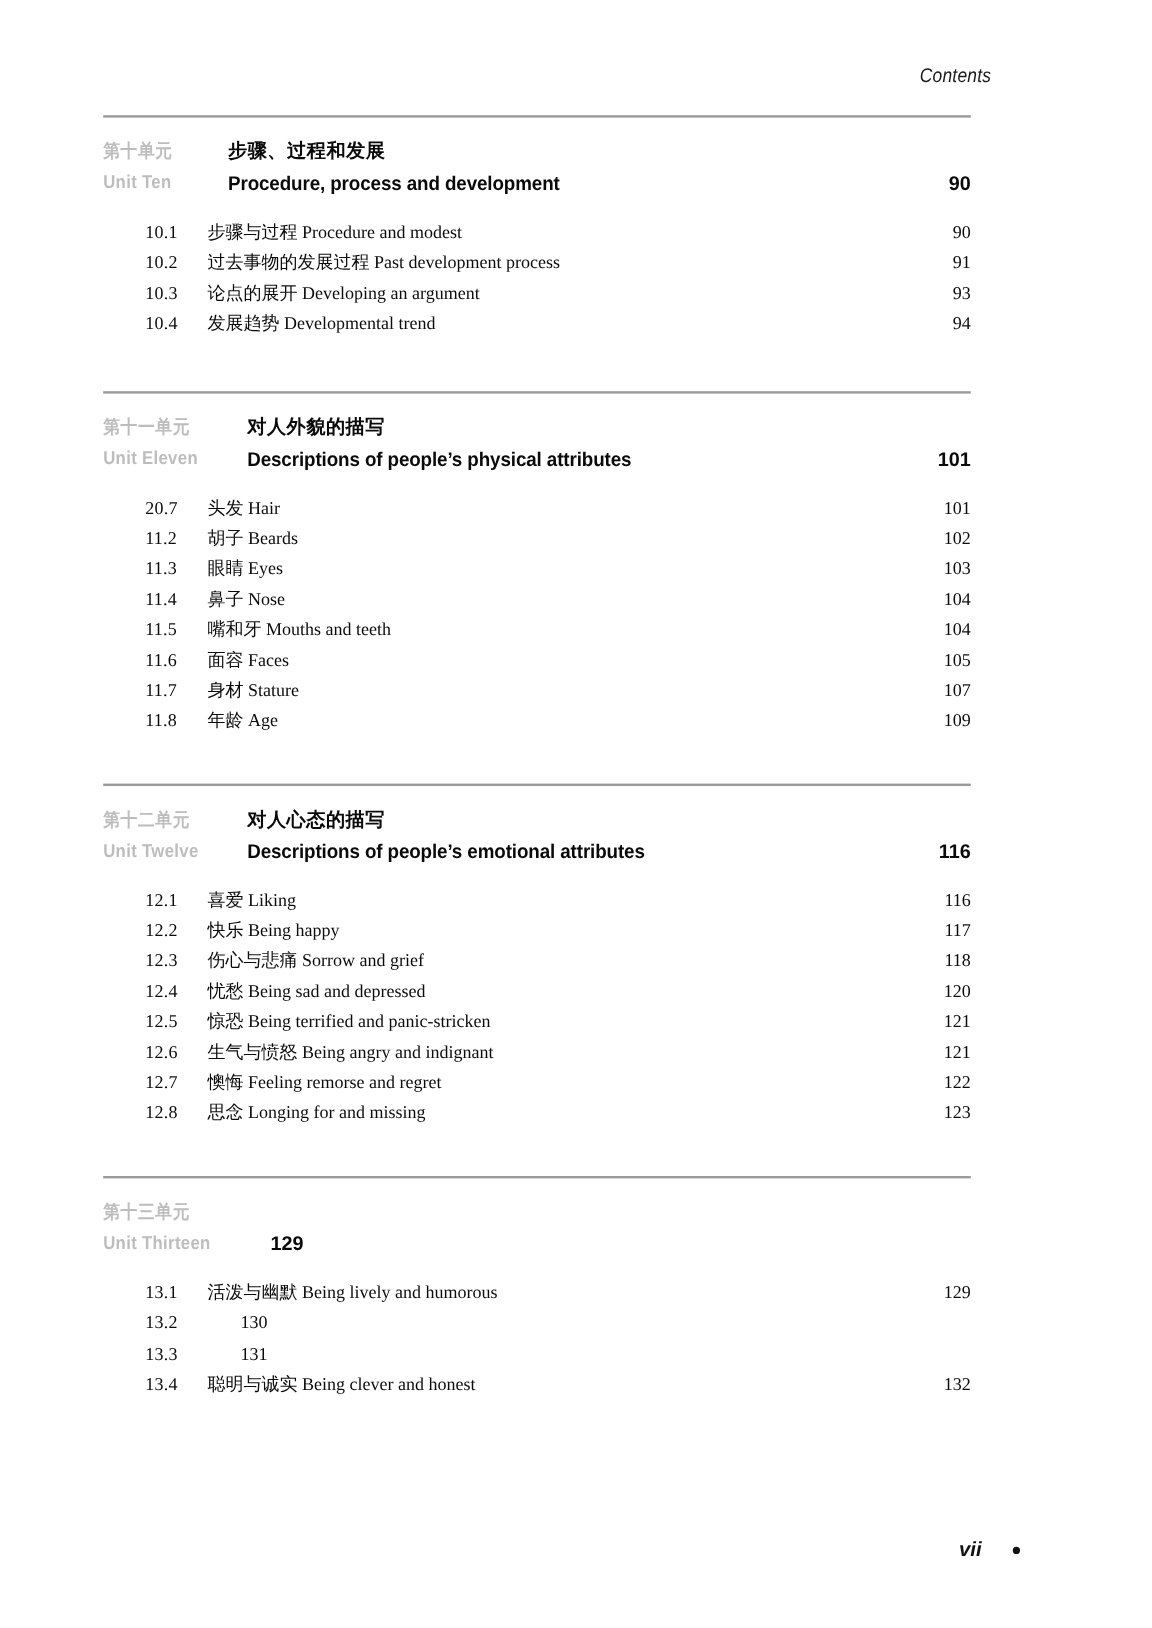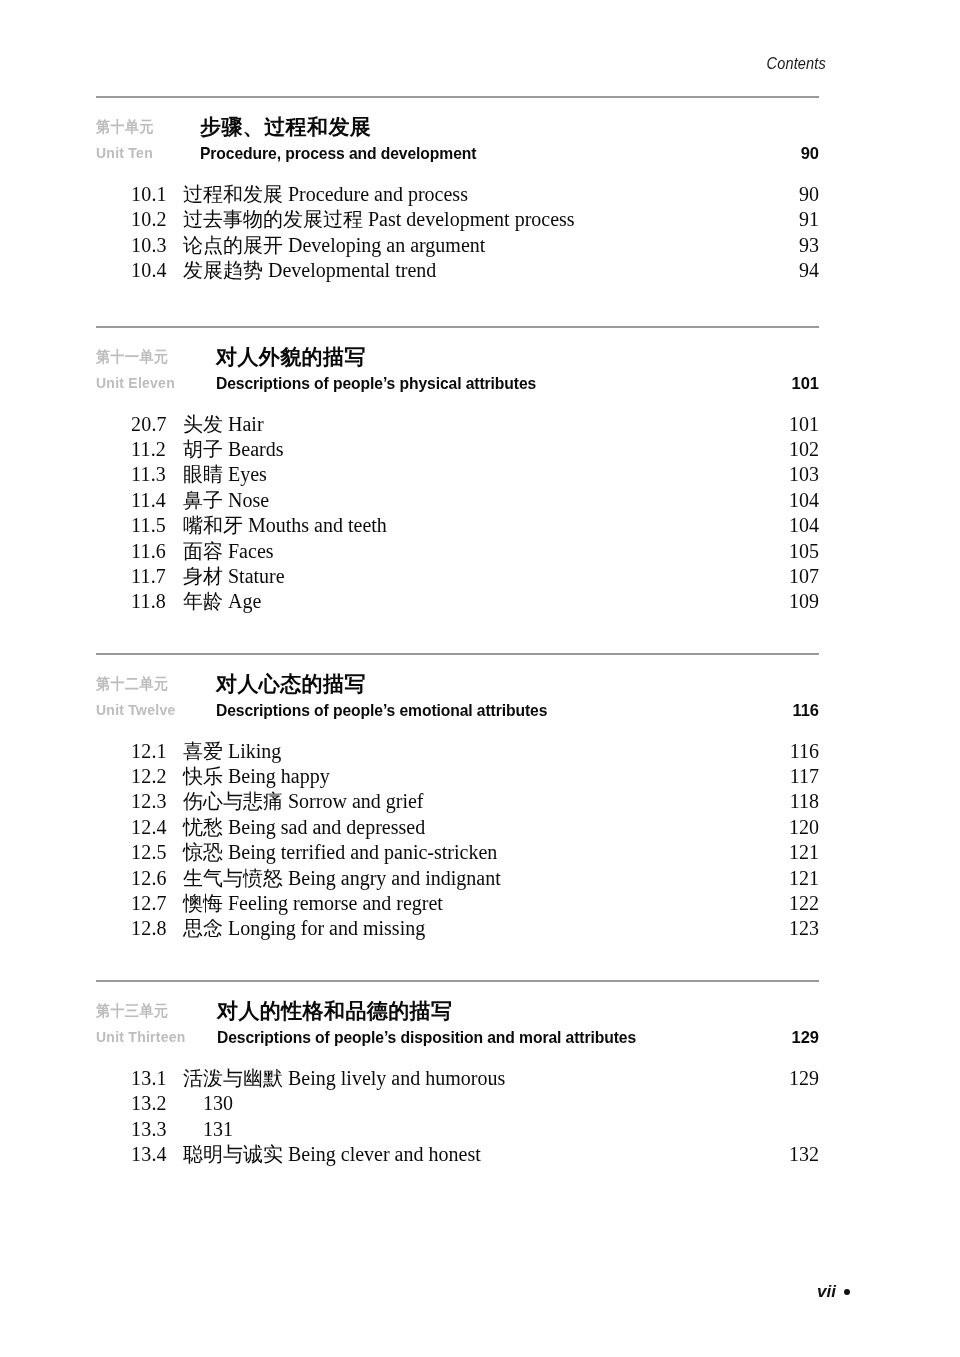--- a/index.html
+++ b/index.html
@@ -30,21 +30,21 @@
     font-size: 16.5px;
     letter-spacing: 0.2px;
     color: #1a1a1a;
     transform: scaleX(0.88);
     transform-origin: right center;
   }
 
   
   .content {
     position: absolute;
-    left: 96px;
+    left: 86px;
     top: 96px;
     width: 723px;
   }
 
   .unit-block { margin: 0; }
 
   .rule {
     height: 2px;
     background: #9a9a9a;
     width: 100%;
@@ -79,21 +79,21 @@
   .unit-titles {
     flex: 1 1 auto;
     min-width: 0;
     font-family: "Liberation Sans", "DejaVu Sans", sans-serif;
     font-weight: bold;
     color: #0a0a0a;
     line-height: 26px;
   }
   .unit-titles .cn {
     display: block;
-    font-size: 21px;
+    font-size: 16px;
     letter-spacing: 0.4px;
   }
   .unit-titles .en {
     display: block;
     font-size: 16.5px;
     letter-spacing: -0.1px;
     transform: scaleX(0.95);
     transform-origin: left center;
   }
   .unit-page {
@@ -113,21 +113,21 @@
   .gut-widest { width: 121px; }
 
   
   .sections {
     margin-top: 16px;
   }
   .sec-row {
     display: flex;
     align-items: baseline;
     height: 25.4px;
-    font-size: 20px;
+    font-size: 15px;
     line-height: 25.4px;
   }
   .sec-num {
     flex: 0 0 52px;
     padding-left: 35px;
     font-family: "Liberation Serif", "DejaVu Serif", serif;
     letter-spacing: 0.2px;
   }
   .sec-title {
     flex: 1 1 auto;
@@ -150,21 +150,21 @@
     position: absolute;
     bottom: 55px;
     right: 110px;
     font-family: "Liberation Sans", "DejaVu Sans", sans-serif;
     font-style: italic;
     font-weight: bold;
     font-size: 17px;
     color: #111111;
     display: flex;
     align-items: center;
-    gap: 8px;
+    gap: 26px;
   }
   .folio .dot {
     width: 6px;
     height: 6px;
     border-radius: 50%;
     background: #111111;
     display: inline-block;
   }
 </style>
 </head>
@@ -184,21 +184,21 @@
           </div>
           <div class="unit-titles">
             <span class="cn">步骤、过程和发展</span>
             <span class="en">Procedure, process and development</span>
           </div>
           <div class="unit-page">90</div>
         </div>
         <div class="sections">
           <div class="sec-row">
             <div class="sec-num">10.1</div>
-            <div class="sec-title">过程和发展 Procedure and process</div>
+            <div class="sec-title">步骤与过程 Procedure and modest</div>
             <div class="sec-page">90</div>
           </div>
           <div class="sec-row">
             <div class="sec-num">10.2</div>
             <div class="sec-title">过去事物的发展过程 Past development process</div>
             <div class="sec-page">91</div>
           </div>
           <div class="sec-row">
             <div class="sec-num">10.3</div>
             <div class="sec-title">论点的展开 Developing an argument</div>
@@ -326,24 +326,20 @@
         </div>
         <div class="gap-after-unit12"></div>
       </div>
       <div class="unit-block">
         <div class="rule"></div>
         <div class="unit-head">
           <div class="unit-label gut-widest">
             <span class="cn">第十三单元</span>
             <span class="en">Unit Thirteen</span>
           </div>
-          <div class="unit-titles">
-            <span class="cn">对人的性格和品德的描写</span>
-            <span class="en">Descriptions of people’s disposition and moral attributes</span>
-          </div>
           <div class="unit-page">129</div>
         </div>
         <div class="sections">
           <div class="sec-row">
             <div class="sec-num">13.1</div>
             <div class="sec-title">活泼与幽默 Being lively and humorous</div>
             <div class="sec-page">129</div>
           </div>
           <div class="sec-row">
             <div class="sec-num">13.2</div>

